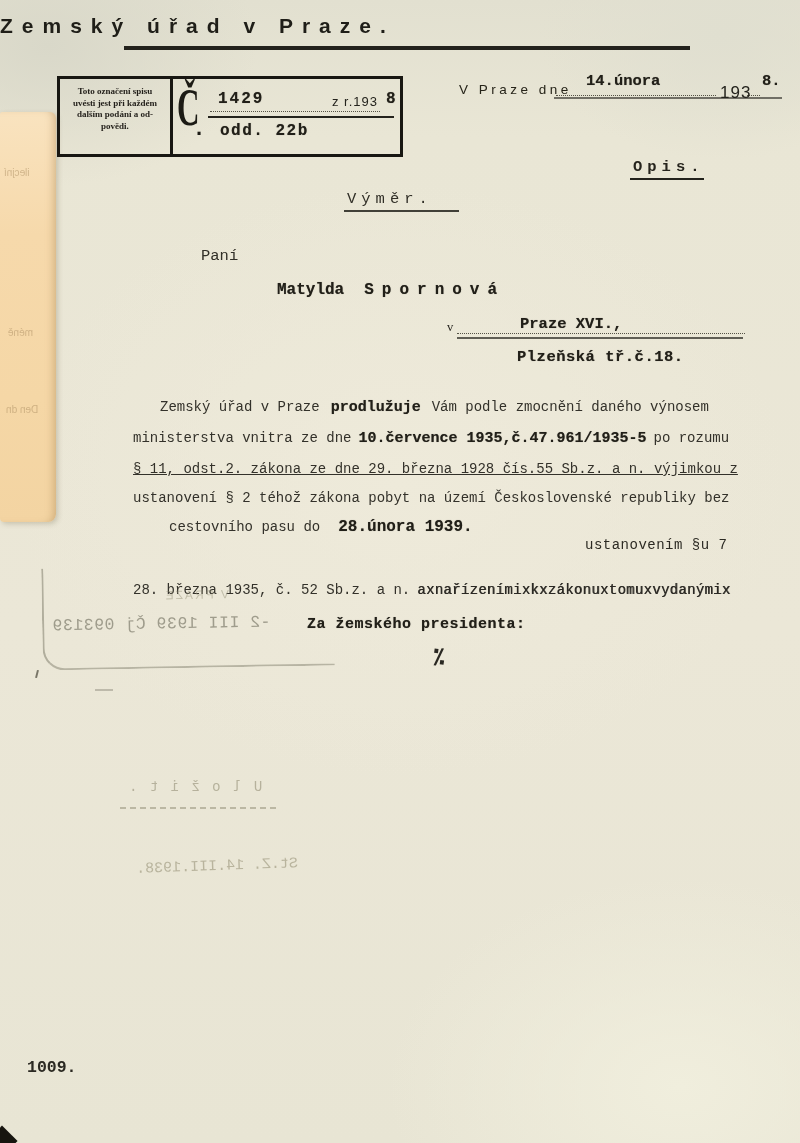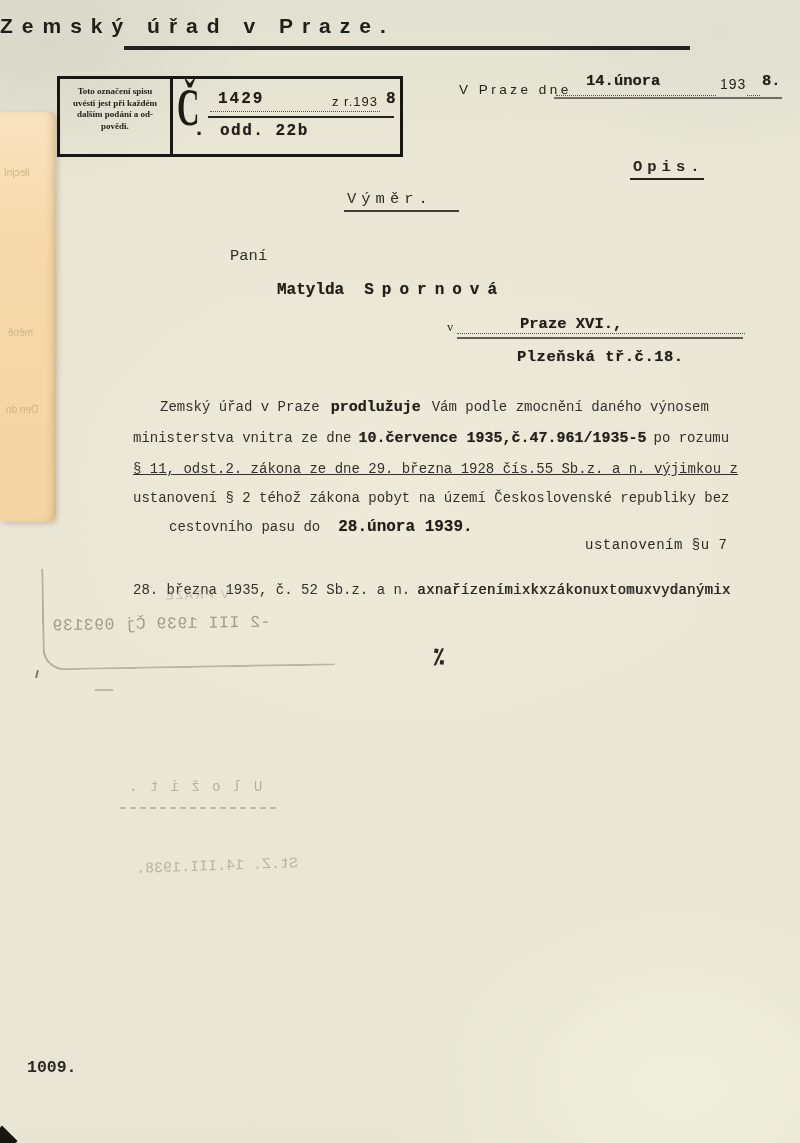--- a/index.html
+++ b/index.html
@@ -74,31 +74,31 @@
     <div class="dotted" style="left:150px;top:14px;width:170px;height:18px;"></div>
     <div class="t" style="left:272px;top:15px;font-size:13px;letter-spacing:1px;color:#24231d;">z r.193</div>
     <div class="t mono bold-ins" style="left:326px;top:11px;font-size:16px;">8</div>
     <div class="rule" style="left:148px;top:37px;width:186px;height:2px;"></div>
     <div class="t mono bold-ins" style="left:160px;top:43px;font-size:16px;letter-spacing:1.5px;">odd. 22b</div>
   </div>
 
   <div class="t" style="left:459px;top:82px;font-size:13.5px;letter-spacing:3.5px;color:#262419;">V Praze dne</div>
   <div class="dotted" style="left:556px;top:76px;width:160px;height:19px;"></div>
   <div class="t mono bold-ins" style="left:586px;top:72px;font-size:15.5px;">14.února</div>
-  <div class="t" style="left:720px;top:76px;font-size:14px;letter-spacing:1px;color:#24231d;">193</div>
+  <div class="t" style="left:720px;top:83px;font-size:17px;letter-spacing:1px;color:#24231d;">193</div>
   <div class="dotted" style="left:747px;top:76px;width:13px;height:19px;"></div>
   <div class="t mono bold-ins" style="left:762px;top:72px;font-size:15.5px;">8.</div>
   <div class="rule" style="left:554px;top:97px;width:228px;height:1.5px;opacity:.6;"></div>
 
   <div class="t mono" style="left:633px;top:158px;font-size:15.5px;font-weight:bold;letter-spacing:5px;color:#26241d;">Opis.</div>
   <div class="rule" style="left:630px;top:178px;width:74px;height:2px;"></div>
   <div class="t mono typed" style="left:347px;top:190px;font-size:15.5px;letter-spacing:5px;">Výměr.</div>
   <div class="rule" style="left:344px;top:210px;width:115px;height:2px;opacity:.85;"></div>
 
-  <div class="t mono typed" style="left:230px;top:247px;font-size:15.5px;">Paní</div>
+  <div class="t mono typed" style="left:201px;top:247px;font-size:15.5px;">Paní</div>
   <div class="t mono bold-ins" style="left:277px;top:281px;font-size:16px;">
     <span>Matylda</span><span style="letter-spacing:8px;margin-left:20px;">Spornová</span>
   </div>
   <div class="t serif" style="left:447px;top:320px;font-size:12.5px;color:#2a2822;">v</div>
   <div class="dotted" style="left:457px;top:317px;width:288px;height:16px;"></div>
   <div class="t mono bold-ins" style="left:520px;top:315px;font-size:15.5px;">Praze XVI.,</div>
   <div class="rule" style="left:457px;top:337px;width:286px;height:1.6px;opacity:.7;"></div>
   <div class="t mono bold-ins" style="left:517px;top:348px;font-size:15.5px;letter-spacing:.5px;">Plzeňská tř.č.18.</div>
 
   <div class="t mono bodyline" style="left:160px;top:399px;">
@@ -110,20 +110,21 @@
   <div class="t mono bodyline" style="left:133px;top:461px;text-decoration:underline;">§ 11, odst.2. zákona ze dne 29. března 1928 čís.55 Sb.z. a n. výjimkou z</div>
   <div class="t mono bodyline" style="left:133px;top:490px;">ustanovení § 2 téhož zákona pobyt na území Československé republiky bez</div>
   <div class="t mono bodyline" style="left:133px;top:518px;margin-left:36px;">
     <span>cestovního pasu do</span><span class="bold-ins" style="font-size:16px;margin-left:18px;">28.února 1939.</span>
   </div>
   <div class="t mono bodyline" style="left:585px;top:537px;color:#2c2a23;letter-spacing:.5px;">ustanovením §u 7</div>
   <div class="t mono bodyline" style="left:133px;top:582px;">
     <span>28. března 1935, č. 52 Sb.z. a n.</span><span class="struck" style="margin-left:7px;">axnařízenímixkxzákonuxtomuxvydanýmix</span>
   </div>
 
+  <div class="t mono bold-ins" style="left:307px;top:616px;font-size:15px;letter-spacing:.5px;">Za žemského presidenta:</div>
   <div class="t" style="left:433px;top:644px;font-size:22px;font-weight:bold;color:#2a2822;font-family:'DejaVu Sans',sans-serif;transform:rotate(8deg);">⁒</div>
 
   <div class="stamp">
     <div class="t mir bleed" style="left:120px;top:22px;font-size:12px;letter-spacing:2px;opacity:.75;">V PRAZE</div>
     <div class="t mir mono" style="left:8px;top:48px;font-size:16.5px;letter-spacing:.5px;color:rgba(112,110,94,.62);">-2 III 1939 Čj 093139</div>
   </div>
   <div class="speck" style="left:36px;top:670px;width:2px;height:8px;transform:rotate(14deg);"></div>
   <div class="speck" style="left:95px;top:689px;width:18px;height:1.5px;opacity:.4;"></div>
 
   <div class="t mir mono" style="left:127px;top:779px;font-size:14px;letter-spacing:2px;color:rgba(146,142,116,.6);">U l o ž i t .</div>

